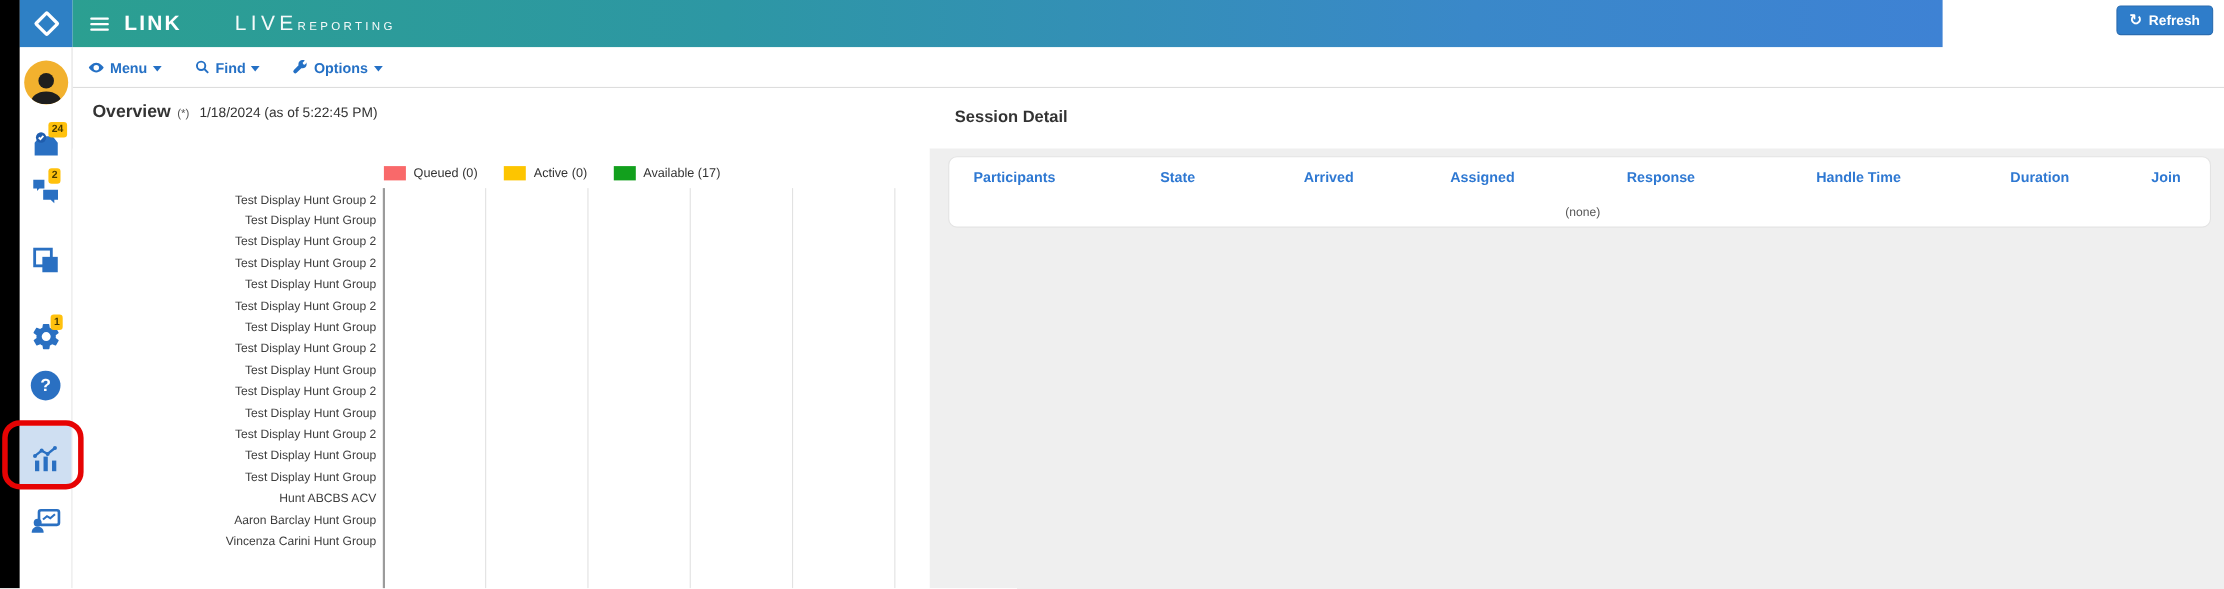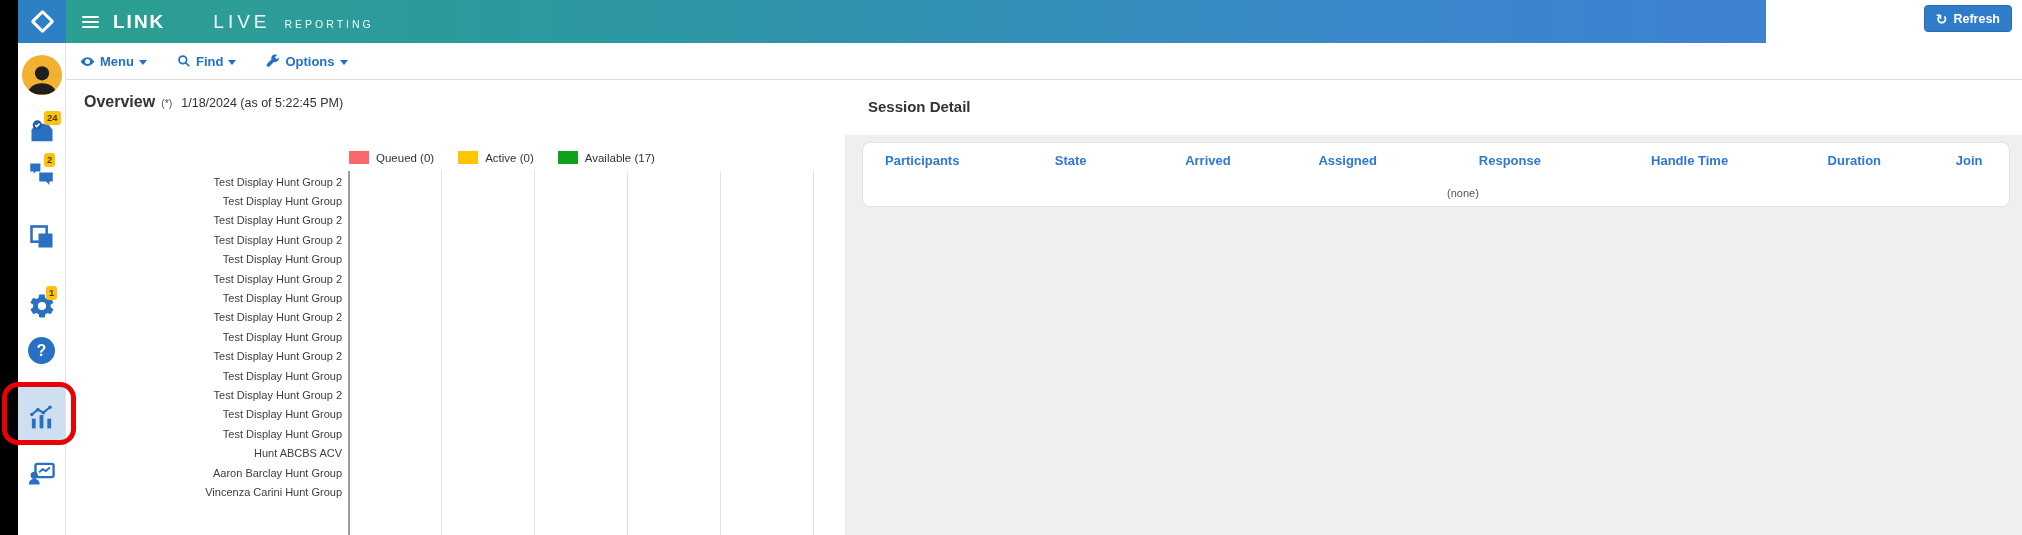--- a/index.html
+++ b/index.html
@@ -14,21 +14,21 @@
   .logo-square { position:absolute; left:18px; top:0; width:48px; height:43px; background:#2e80c5; display:flex; align-items:center; justify-content:center; }
   .diamond { width:17px; height:17px; border:3px solid #fff; transform:rotate(45deg); border-radius:2px; }
   .header-bar { position:absolute; left:66px; top:0; width:1700px; height:43px;
     background:linear-gradient(90deg,#2b9f91 0%, #2d97a4 35%, #3a88c9 75%, #3e82d4 100%);
     display:flex; align-items:center; padding-left:16px; color:#fff; }
   .hamburger { width:17px; margin-right:14px; }
   .hamburger div { height:2px; background:#fff; margin:3px 0; border-radius:1px; }
   .brand { display:flex; align-items:baseline; }
   .brand-bold { font-size:19px; font-weight:800; letter-spacing:2px; }
   .brand-light { font-size:19px; font-weight:300; letter-spacing:4px; opacity:.95;margin-left:48px; }
-  .brand-sub { font-size:10.5px; letter-spacing:3px; margin-left:14px; opacity:.95; }
+  .brand-sub { font-size:10.5px; letter-spacing:3px; opacity:.95; }
 
   
   .toolbar { position:absolute; left:66px; top:43px; width:1956px; height:37px; background:#fff; border-bottom:1px solid #ddd; display:flex; align-items:center; padding-left:14px; }
   .tb-item { display:flex; align-items:center; gap:5px; color:#2470c5; font-size:13px; font-weight:700; margin-right:30px; cursor:pointer; }
   .tb-item svg { display:block; }
   .caret { width:0; height:0; border-left:4px solid transparent; border-right:4px solid transparent; border-top:5px solid #2470c5; margin-top:2px; }
   .refresh-btn { position:absolute; right:10px; top:5px; height:27px; background:#2f7dca; border:1px solid #2a6cb0; border-radius:4px; color:#fff; font-size:12.5px; font-weight:700; display:flex; align-items:center; gap:6px; padding:0 11px; cursor:pointer; }
   .refresh-glyph { font-family:"DejaVu Sans", sans-serif; font-size:14px; font-weight:700; line-height:1; }
 
   
@@ -68,21 +68,21 @@
   #sd-header { display:flex; padding-top:10px; }
   .sd-col { font-size:13px; font-weight:700; color:#2e78d2; text-align:center; cursor:pointer; }
   .sd-col:nth-child(1){ width:138px; text-align:left; padding-left:22px; }
   .sd-col:nth-child(2){ width:140px; }
   .sd-col:nth-child(3){ width:135px; }
   .sd-col:nth-child(4){ width:145px; }
   .sd-col:nth-child(5){ width:180px; }
   .sd-col:nth-child(6){ width:180px; }
   .sd-col:nth-child(7){ width:150px; }
   .sd-col:nth-child(8){ width:80px; }
-  .sd-empty { position:absolute; left:584px; top:44px; font-size:11px; color:#555; }
+  .sd-empty { position:absolute; left:560px; top:44px; font-size:11px; color:#555; }
 </style>
 </head>
 <body>
 
 <div id="stage">
 
   <div class="black-strip"></div>
 
   <div class="logo-square">
     <div class="diamond"></div>

